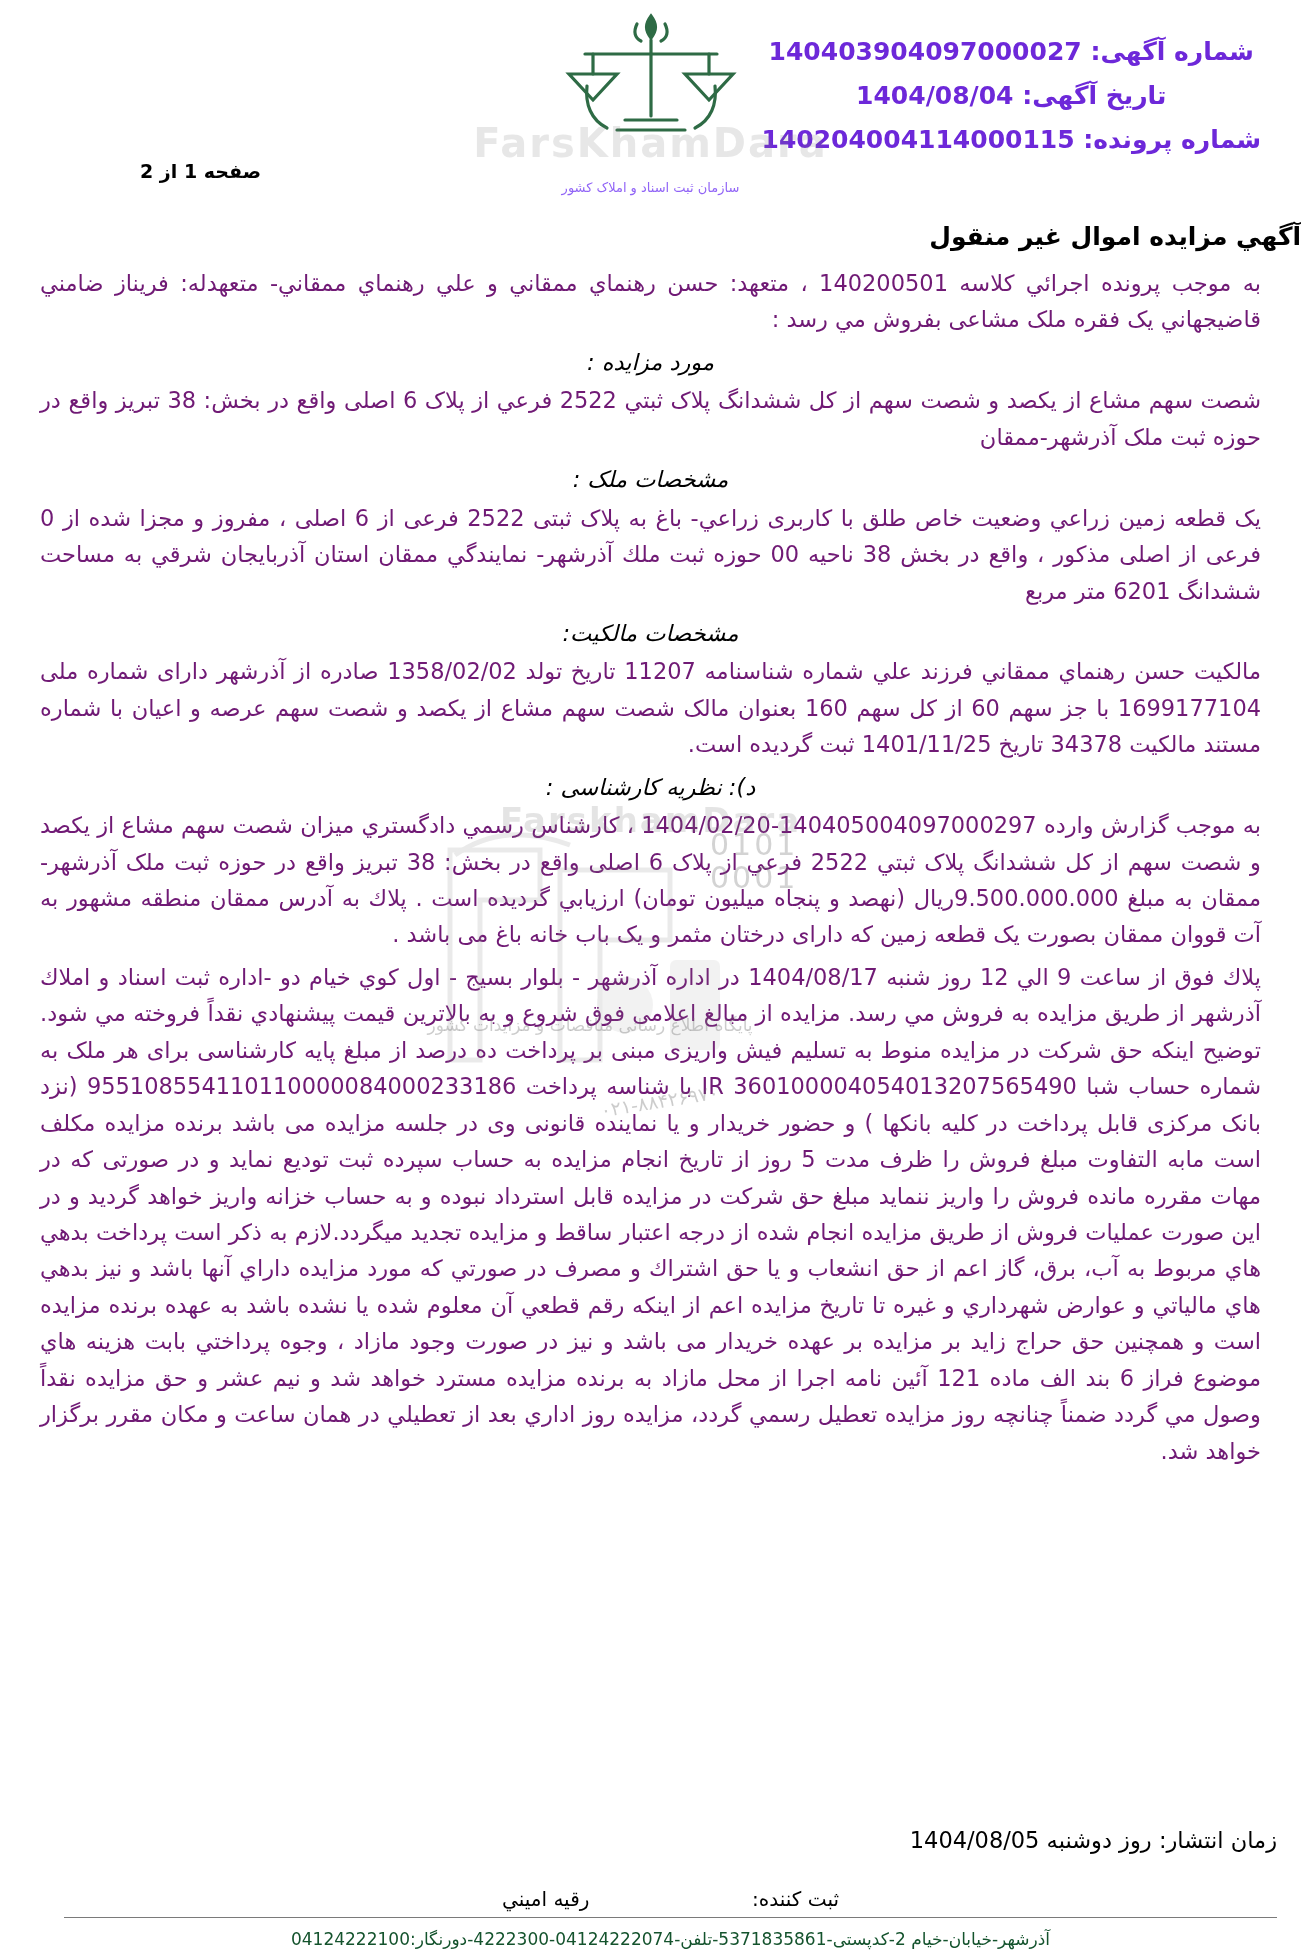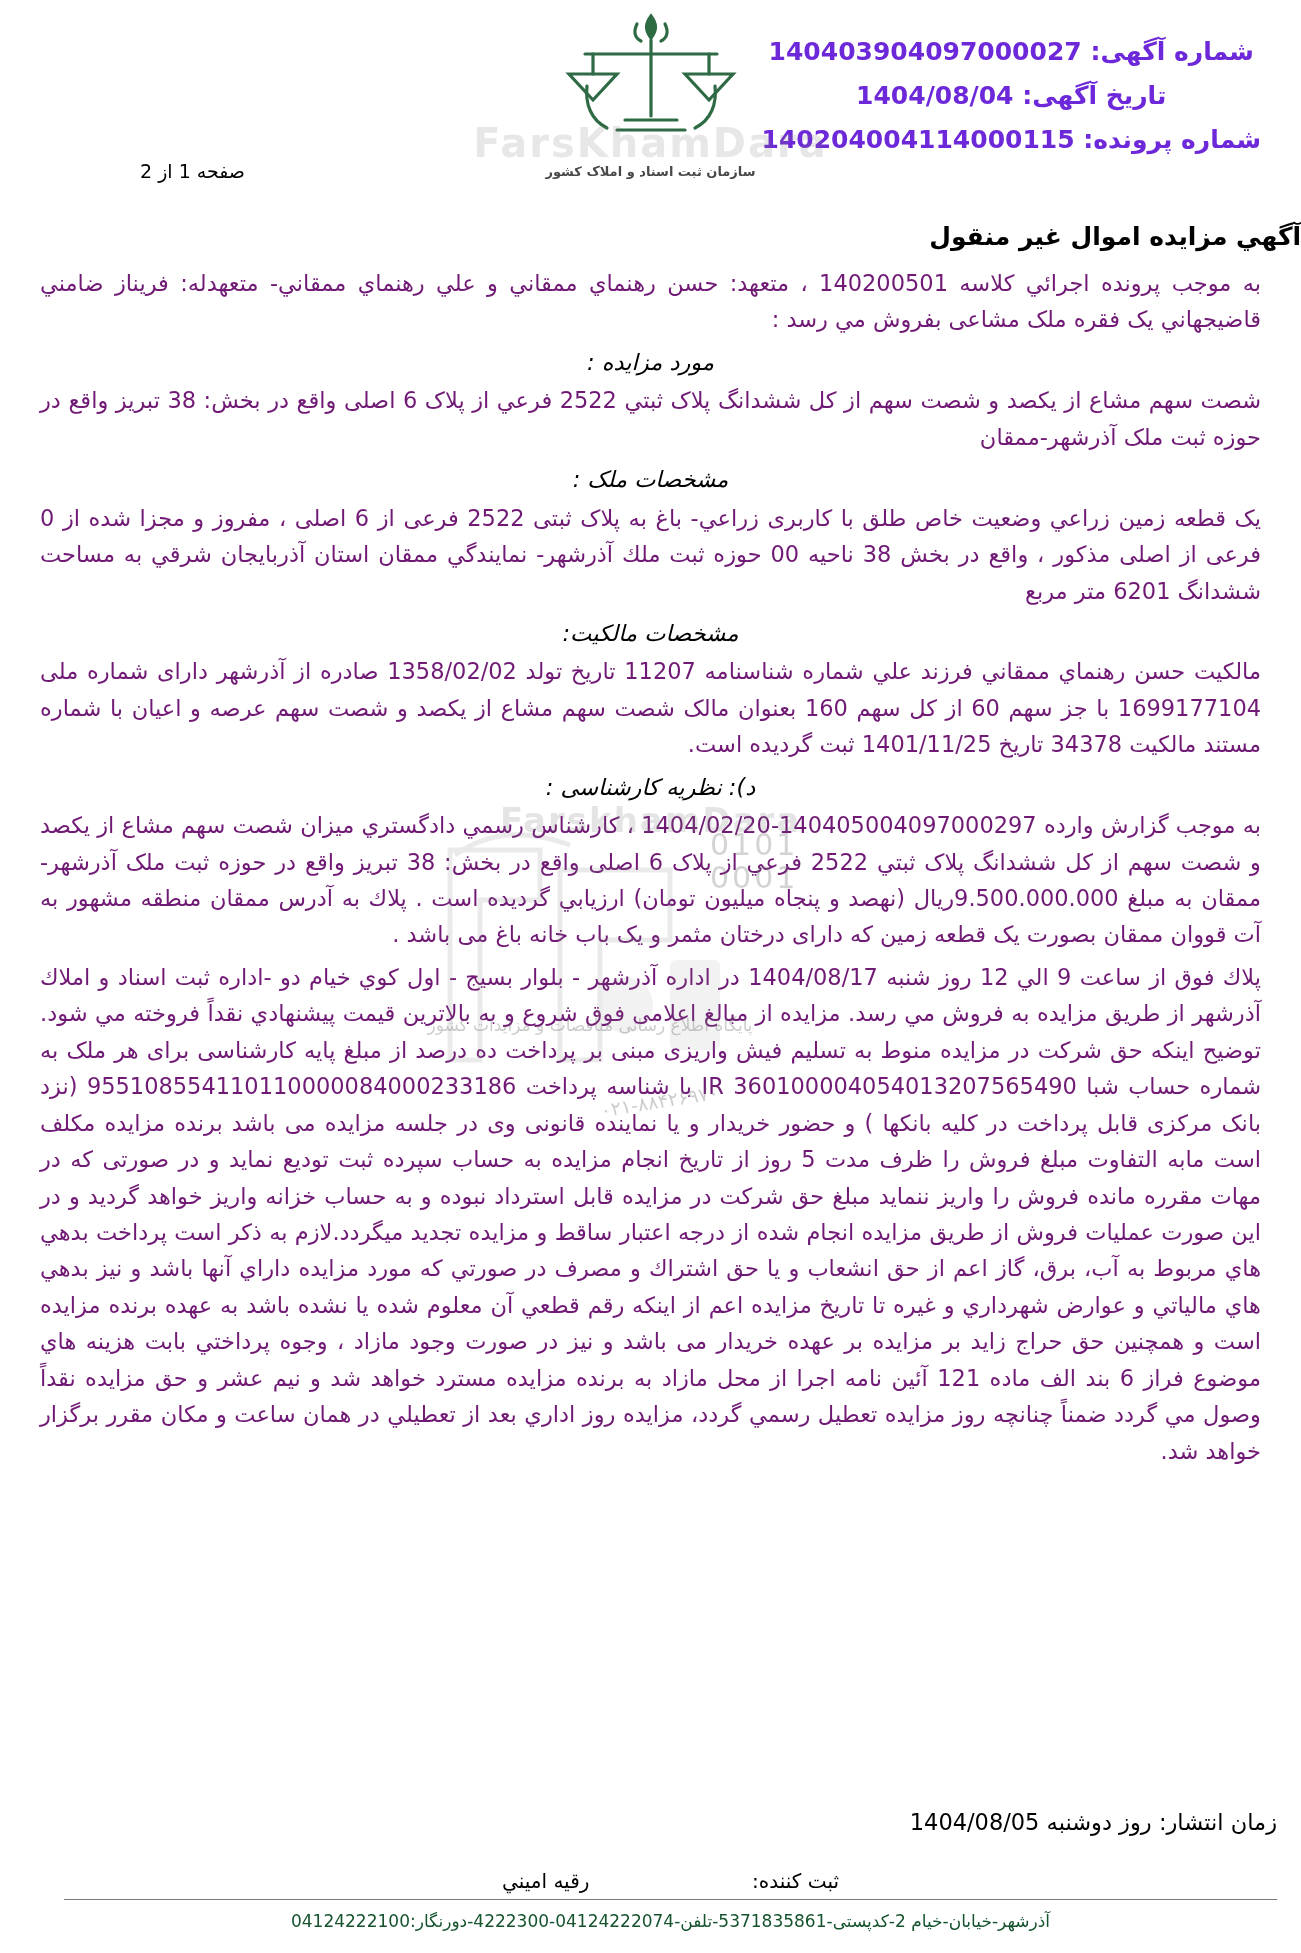--- a/index.html
+++ b/index.html
@@ -36,40 +36,40 @@
     color: #6d28d9;
     letter-spacing: 0px;
   }
   .header-meta div { white-space: nowrap; }
 
   .page-num {
     position: absolute;
     top: 160px;
     left: 140px;
     font-size: 19px;
-    font-weight: normal;
+    font-weight: bold;
     color: #000;
   }
 
   .emblem {
     position: absolute;
     top: 8px;
     left: 50%;
     transform: translateX(-50%);
     width: 230px;
     height: 190px;
     text-align: center;
   }
   .emblem svg { display: block; margin: 0 auto; }
   .emblem .org-name {
-    margin-top: 4px;
+    margin-top: 20px;
     font-size: 13px;
-    color: #404040;
+    color: #8b5cf6;
     line-height: 1.5;
-    font-weight: bold;
+    font-weight: normal;
     opacity: .95;
   }
 
   
   .doc-title {
     font-size: 25px;
     font-weight: bold;
     margin: 22px 0 14px 0;
     color: #000;
   }
@@ -156,21 +156,21 @@
     font-size: 30px;
     color: rgba(110,110,110,0.30);
     direction: ltr;
     line-height: 1.1;
     letter-spacing: 3px;
   }
 
   
   .footer {
     position: absolute;
-    bottom: 18px;
+    bottom: 0;
     right: 0;
     left: 0;
     padding: 0 24px;
     margin-left: 40px;
   }
   .pub-date {
     font-size: 22.5px;
     margin-bottom: 34px;
     text-align: right;
     color: #000;

